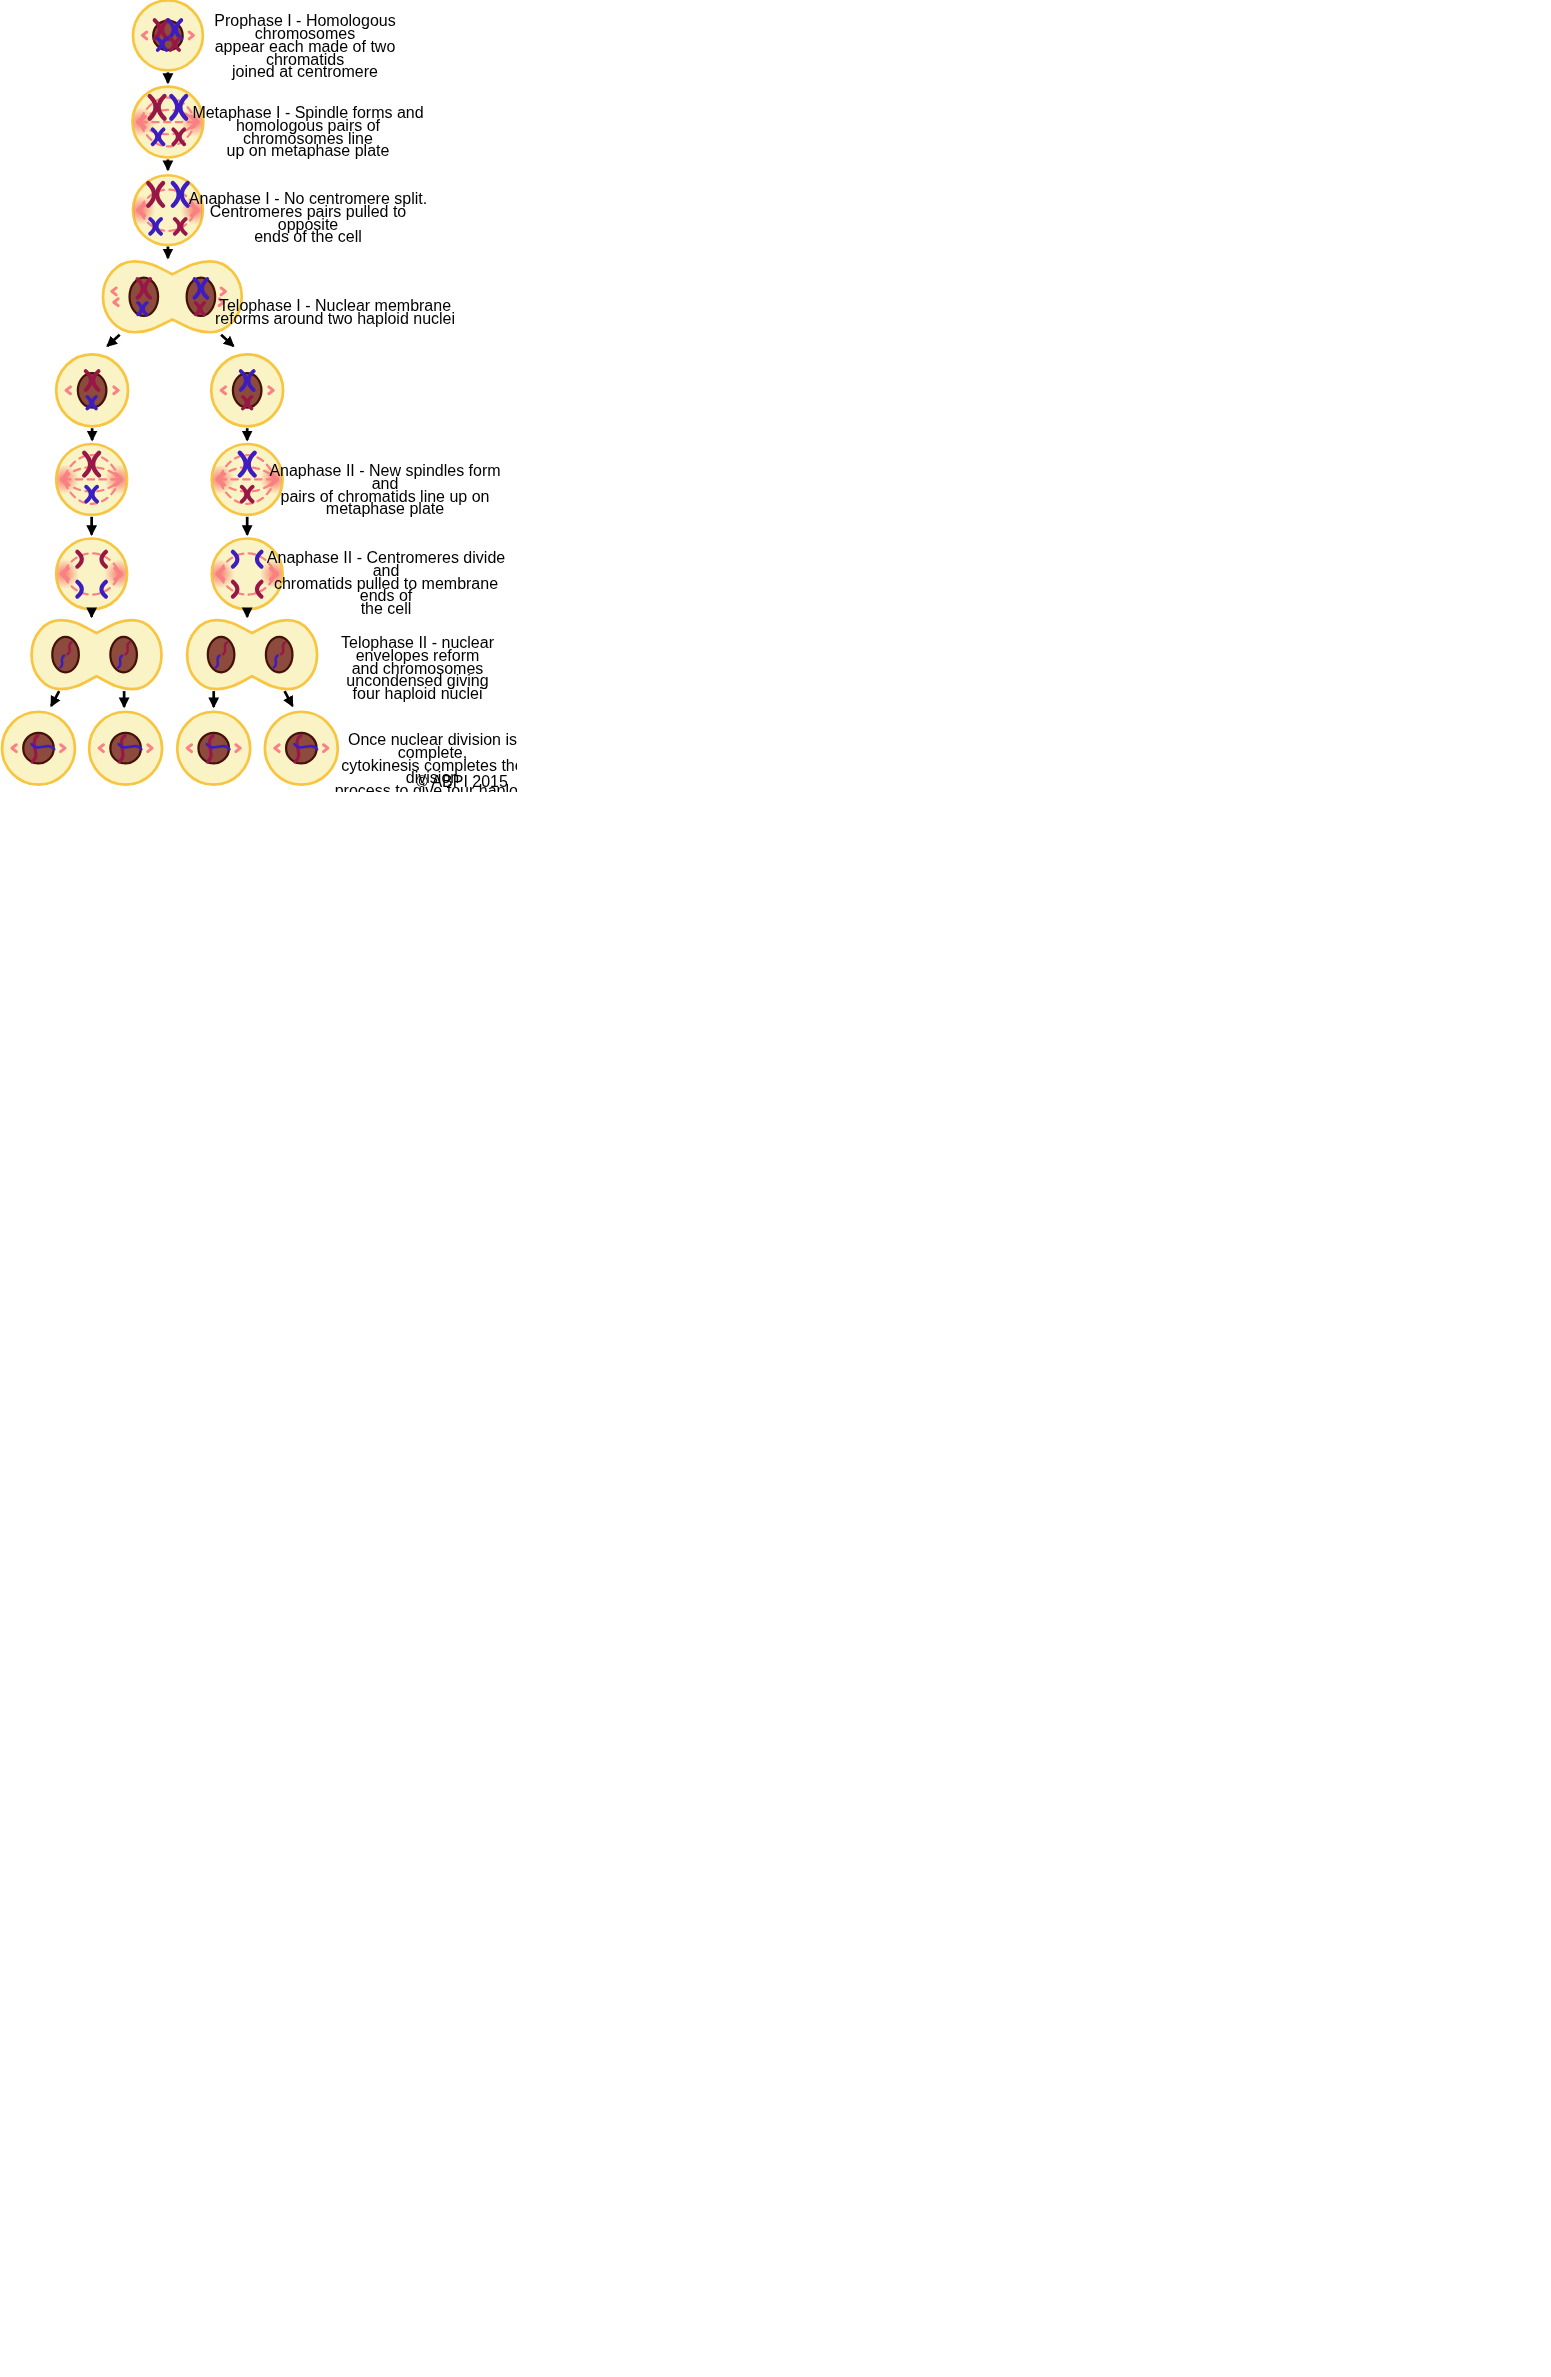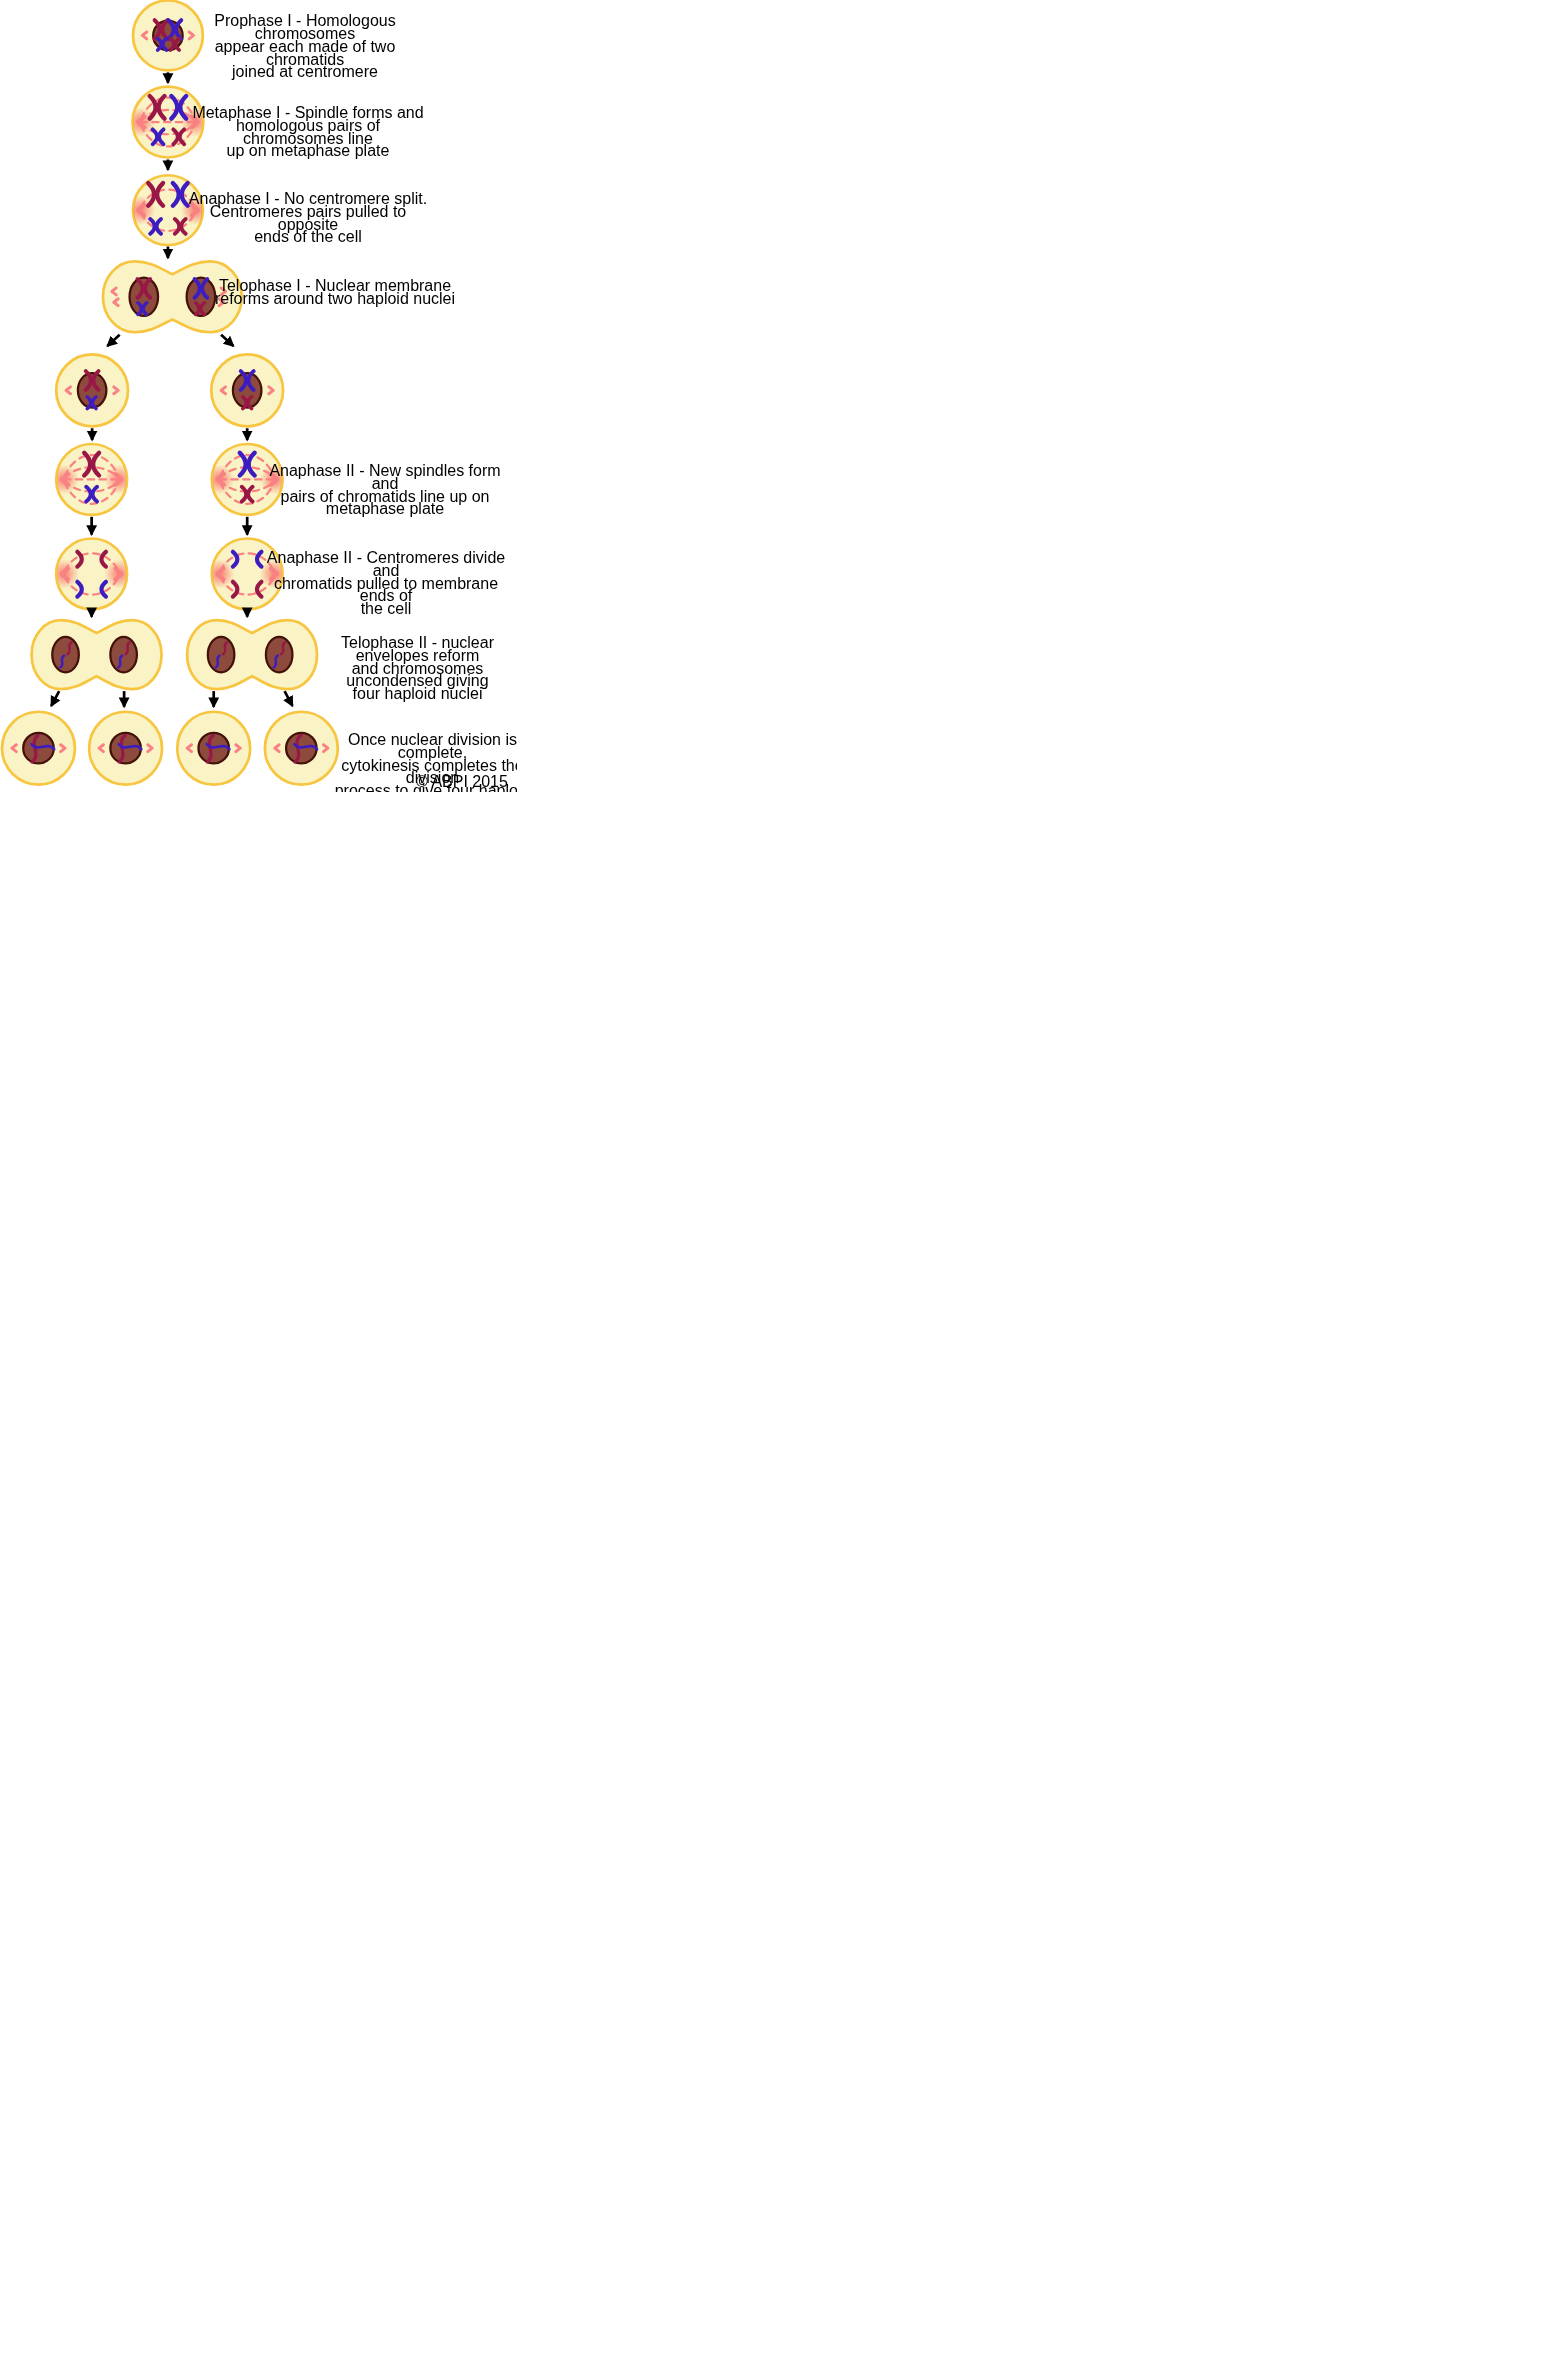--- a/index.html
+++ b/index.html
@@ -260,21 +260,21 @@
 
 <div class="cap" style="top:15.3px;left:182px;width:246px">Prophase I - Homologous chromosomes
 appear each made of two chromatids
 joined at centromere</div>
 <div class="cap" style="top:107px;left:185px;width:246px">Metaphase I - Spindle forms and
 homologous pairs of chromosomes line
 up on metaphase plate</div>
 <div class="cap" style="top:193px;left:185px;width:246px">Anaphase I - No centromere split.
 Centromeres pairs pulled to opposite
 ends of the cell</div>
-<div class="cap" style="top:280px;left:212px;width:246px">Telophase I - Nuclear membrane
+<div class="cap" style="top:300px;left:212px;width:246px">Telophase I - Nuclear membrane
 reforms around two haploid nuclei</div>
 <div class="cap" style="top:465px;left:262px;width:246px">Anaphase II - New spindles form and
 pairs of chromatids line up on
 metaphase plate</div>
 <div class="cap" style="top:552px;left:263px;width:246px">Anaphase II - Centromeres divide and
 chromatids pulled to membrane ends of
 the cell</div>
 <div class="cap" style="top:637px;left:309px;width:217px">Telophase II - nuclear envelopes reform
 and chromosomes uncondensed giving
 four haploid nuclei</div>

